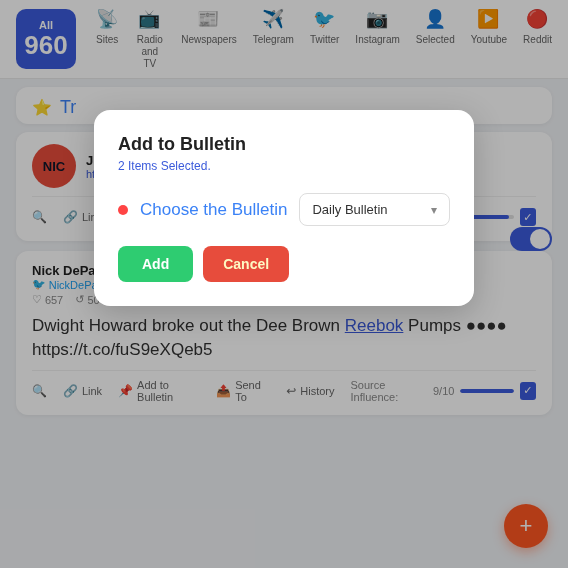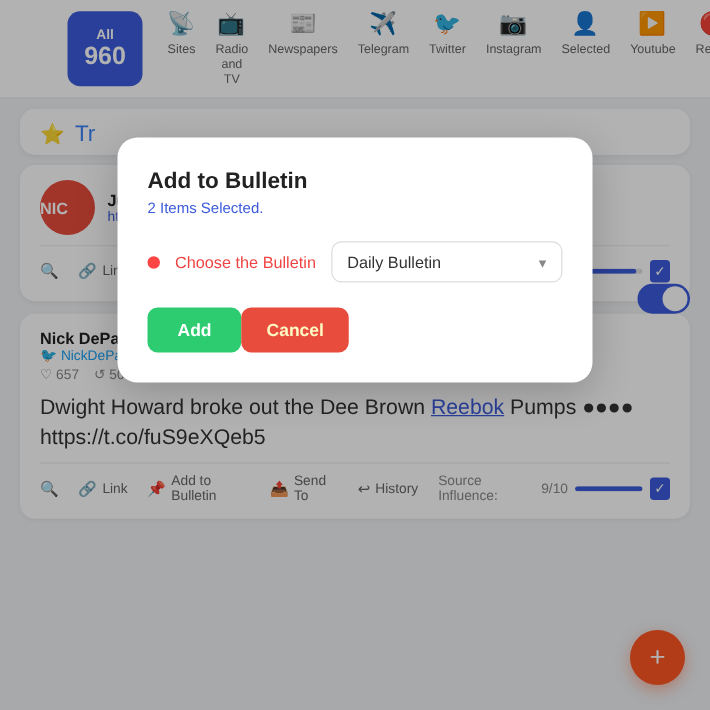--- a/index.html
+++ b/index.html
@@ -38,25 +38,24 @@
       border-radius: 10px;
       width: 60px;
       height: 60px;
       display: flex;
       flex-direction: column;
       align-items: center;
       justify-content: center;
       font-weight: 700;
       font-size: 11px;
       flex-shrink: 0;
-      margin-left: 38px;
     }
 
     .nav-all-badge .count {
-      font-size: 20px;
+      font-size: 26px;
       font-weight: 800;
       line-height: 1.1;
     }
 
     .nav-items {
       display: flex;
       gap: 16px;
       align-items: flex-start;
     }
 
@@ -314,22 +313,22 @@
 
     .bulletin-dot {
       width: 10px;
       height: 10px;
       background: #ff4444;
       border-radius: 50%;
       flex-shrink: 0;
     }
 
     .choose-label {
-      font-size: 13px;
-      color: #ef4444;
+      font-size: 17px;
+      color: #3b82f6;
       white-space: nowrap;
     }
 
     .dropdown {
       flex: 1;
       display: flex;
       align-items: center;
       justify-content: space-between;
       border: 1px solid #ddd;
       border-radius: 8px;
@@ -341,20 +340,21 @@
     }
 
     .dropdown-arrow {
       color: #888;
       font-size: 12px;
     }
 
     .modal-actions {
       display: flex;
       align-items: center;
+      gap: 10px;
     }
 
     .btn-add {
       background: #2ecc71;
       color: #fff;
       border: none;
       border-radius: 8px;
       padding: 10px 24px;
       font-size: 14px;
       font-weight: 600;
@@ -403,22 +403,22 @@
     }
 
     
     .nic-logo {
       width: 44px;
       height: 44px;
       border-radius: 50%;
       background: #e74c3c;
       display: flex;
       align-items: center;
-      justify-content: flex-start;
-      color: #ffffff;
+      justify-content: center;
+      color: #0f172a;
       font-weight: 900;
       font-size: 13px;
     }
 
     .partial-row {
       display: flex;
       gap: 8px;
       align-items: center;
     }
 

